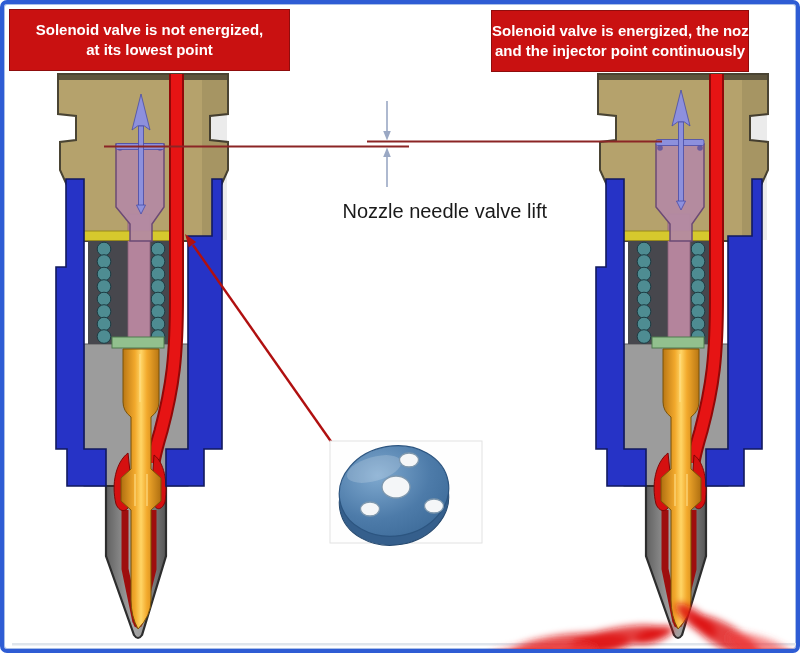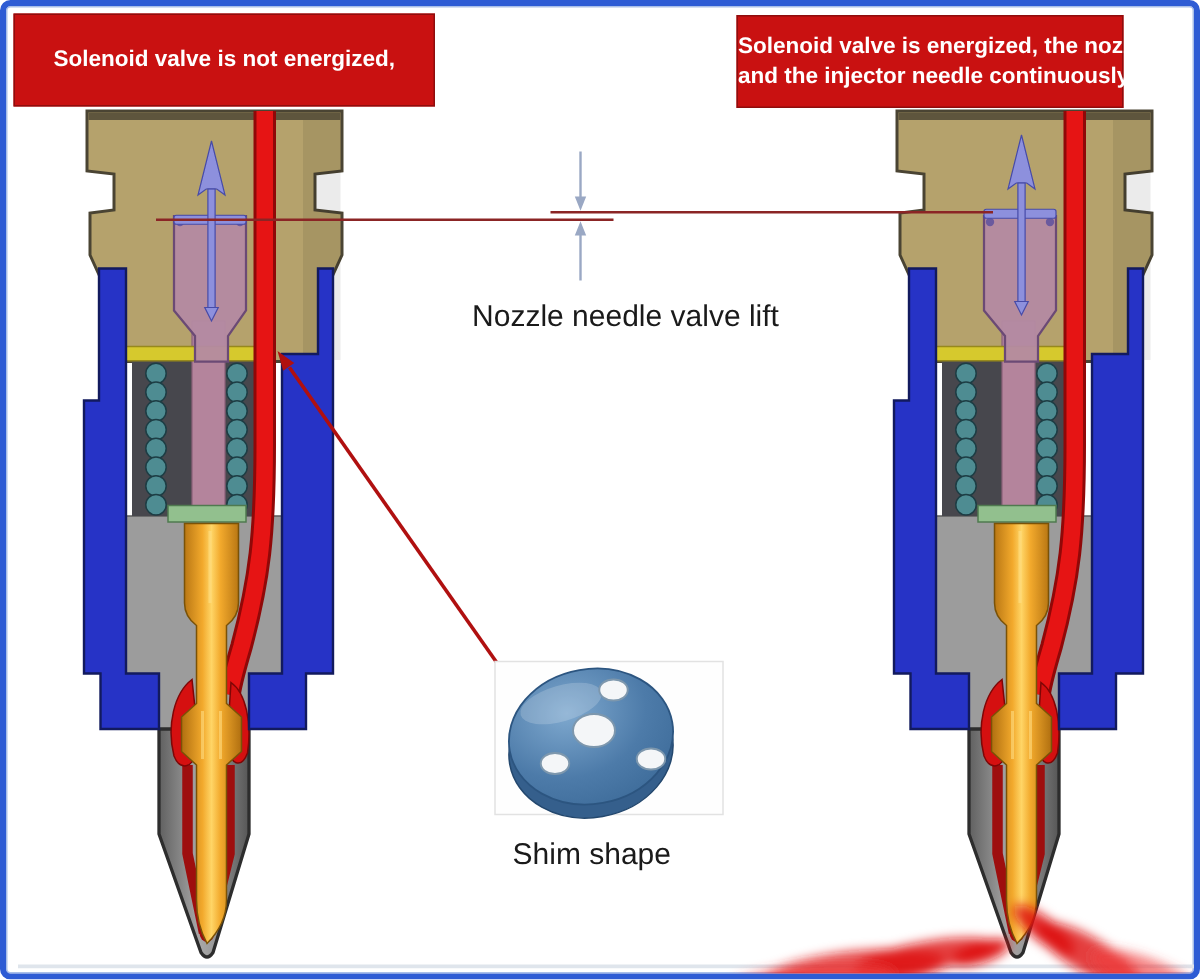--- a/index.html
+++ b/index.html
@@ -13,21 +13,21 @@
   .cap{
     position:absolute;display:flex;flex-direction:column;justify-content:center;
     background:var(--caption-bg,#c91111);color:var(--caption-text,#fff);
     border:1px solid #8f0d0d;box-sizing:border-box;
     font-weight:bold;font-size:15px;line-height:20px;text-align:center;
   }
   .cap span{white-space:nowrap;}
   .cap-left{left:5px;top:5px;width:281px;height:62px;}
   .cap-right{left:487px;top:6px;width:258px;height:62px;}
   .lbl{position:absolute;color:var(--label-text,#1a1a1a);text-align:center;font-size:20px;}
-  .lbl-lift{left:283px;top:196px;width:260px;}
+  .lbl-lift{left:283px;top:196px;width:260px;text-align:right;}
   .lbl-shim{left:313px;top:555px;width:155px;}
 
   
   .p-tan{fill:var(--body-tan);stroke:#4a4433;stroke-width:2;}
   .p-topband{fill:#5e553d;}
   .p-shade{fill:#000;opacity:.08;}
   .p-jacket{fill:var(--jacket-blue);stroke:#121a5e;stroke-width:1.6;}
   .p-innergray{fill:#9c9c9c;stroke:#5c5c5c;stroke-width:1;}
   .p-springbox{fill:#47474d;}
   .p-spring{fill:var(--spring-teal);stroke:#1d3d44;stroke-width:1;}
@@ -183,22 +183,22 @@
         <ellipse class="p-hole" cx="392" cy="483" rx="14" ry="11"></ellipse>
         <ellipse class="p-hole" cx="405" cy="456" rx="9.5" ry="7"></ellipse>
         <ellipse class="p-hole" cx="366" cy="505" rx="9.5" ry="7"></ellipse>
         <ellipse class="p-hole" cx="430" cy="502" rx="9.5" ry="7"></ellipse>
       </g>
     </g>
   </svg>
 
   <div class="cap cap-left">
     <span>Solenoid valve is not energized,</span>
+    <span>at its lowest point</span>
   </div>
   <div class="cap cap-right">
     <span>Solenoid valve is energized, the nozzle</span>
-    <span>and the injector needle continuously</span>
+    <span>and the injector point continuously</span>
   </div>
 
   <div class="lbl lbl-lift">Nozzle needle valve lift</div>
-  <div class="lbl lbl-shim">Shim shape</div>
 
 </div>
 
 </body></html>

